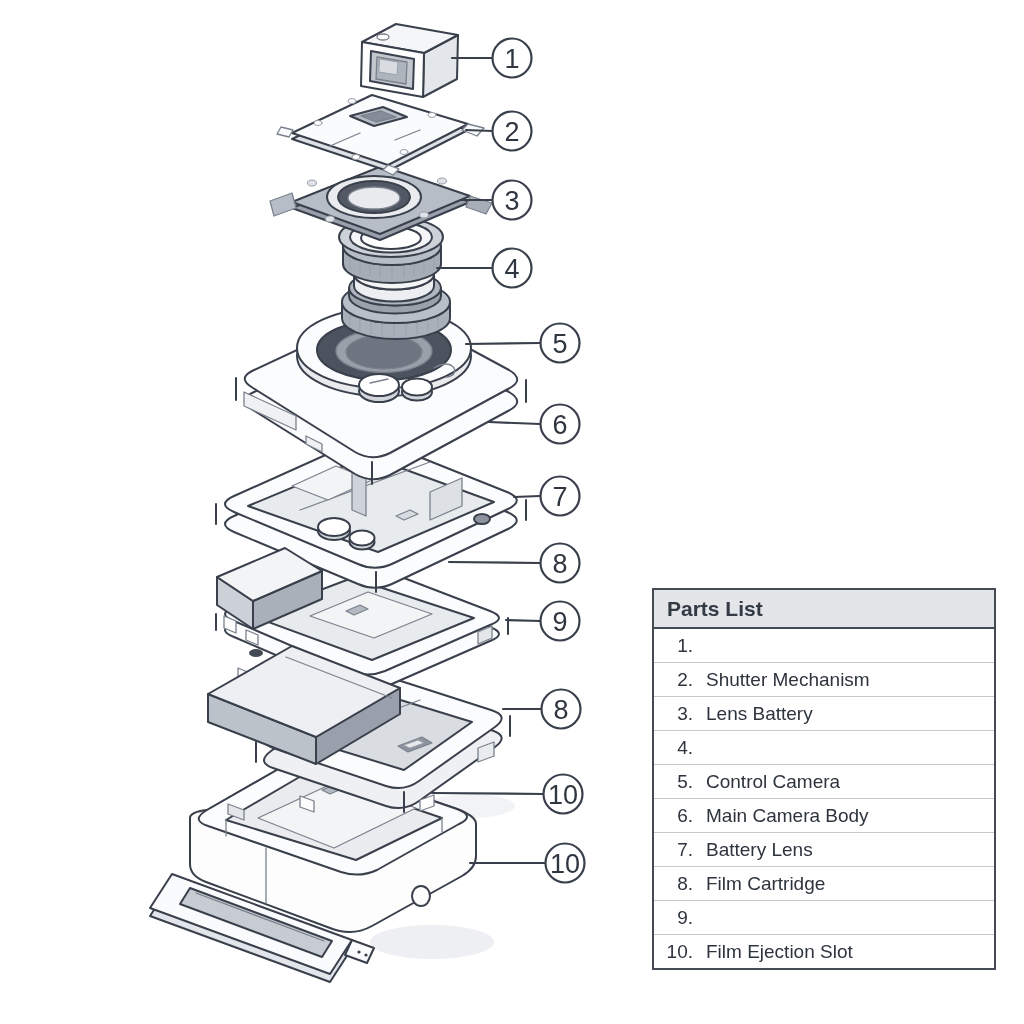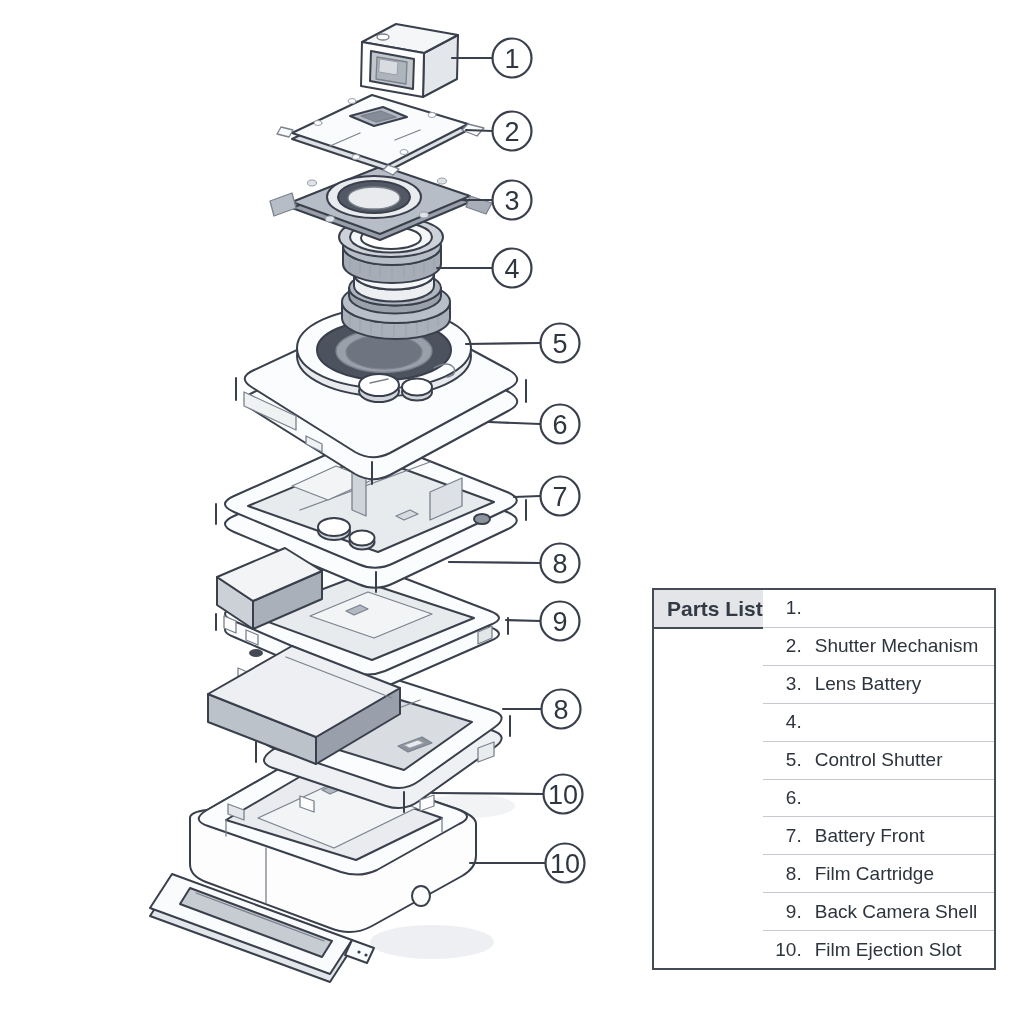--- a/index.html
+++ b/index.html
@@ -6,21 +6,21 @@
   .stage{position:relative;width:1024px;height:1024px;background:#ffffff;overflow:hidden;
          font-family:"Liberation Sans",sans-serif;}
   svg{position:absolute;left:0;top:0;}
   svg text{font-family:"Liberation Sans",sans-serif;fill:#2f3640;}
   .callout-num{font-size:27px;}
   .thin{stroke-width:1.3;stroke:#7b828d;}
   .vthin{stroke-width:1;stroke:#9aa1ab;}
 
   .plist{position:absolute;left:652px;top:588px;width:344px;height:382px;
          border:2px solid #454b54;box-sizing:border-box;background:#fff;
-         display:flex;flex-direction:row;}
+         display:flex;flex-direction:column;}
   .plist-header{background:#e3e5e9;border-bottom:2px solid #454b54;
          font-weight:bold;font-size:21px;color:#333a44;
          height:37px;display:flex;align-items:center;padding-left:13px;flex:none;}
   .plist-body{flex:1;display:flex;flex-direction:column;}
   .plist-row{flex:1;display:flex;align-items:center;font-size:19px;color:#2e343d;}
   .plist-row + .plist-row{border-top:1px solid #c6cad0;}
   .plist-num{width:52px;text-align:right;padding-right:13px;box-sizing:border-box;flex:none;}
   .plist-label{flex:1;}
 </style>
 </head>
@@ -274,36 +274,36 @@
     </div>
     <div class="plist-row">
       <span class="plist-num">3.</span>
       <span class="plist-label">Lens Battery</span>
     </div>
     <div class="plist-row">
       <span class="plist-num">4.</span>
     </div>
     <div class="plist-row">
       <span class="plist-num">5.</span>
-      <span class="plist-label">Control Shutter</span>
+      <span class="plist-label">Control Camera</span>
     </div>
     <div class="plist-row">
       <span class="plist-num">6.</span>
+      <span class="plist-label">Main Camera Body</span>
     </div>
     <div class="plist-row">
       <span class="plist-num">7.</span>
-      <span class="plist-label">Battery Front</span>
+      <span class="plist-label">Battery Lens</span>
     </div>
     <div class="plist-row">
       <span class="plist-num">8.</span>
       <span class="plist-label">Film Cartridge</span>
     </div>
     <div class="plist-row">
       <span class="plist-num">9.</span>
-      <span class="plist-label">Back Camera Shell</span>
     </div>
     <div class="plist-row">
       <span class="plist-num">10.</span>
       <span class="plist-label">Film Ejection Slot</span>
     </div>
   </div>
 </div>
 
 </div>
 

